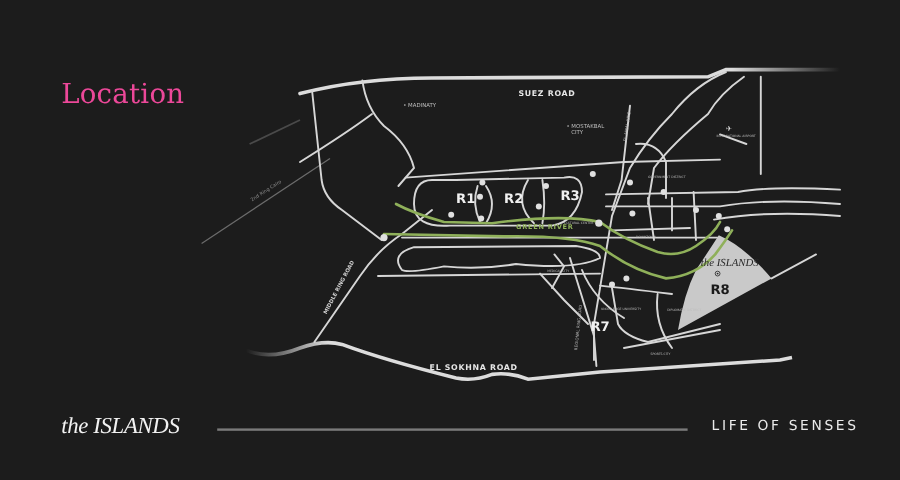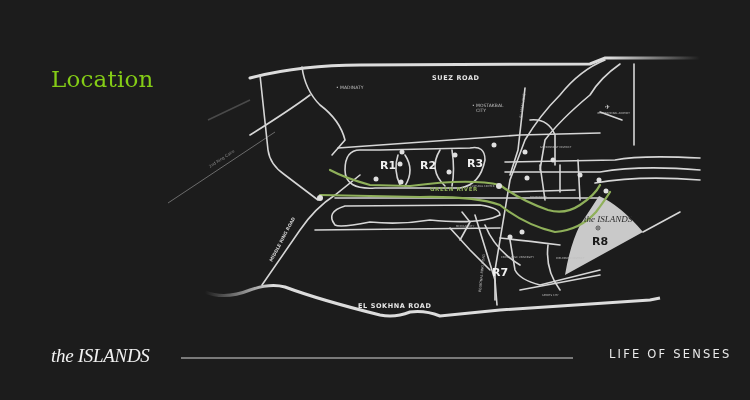--- a/index.html
+++ b/index.html
@@ -1,36 +1,36 @@
 <!DOCTYPE html>
 <html><head>
   <meta charset="utf-8">
   <style>
     * { margin: 0; padding: 0; box-sizing: border-box; }
     html, body { width: 750px; height: 400px; overflow: hidden; background: #1c1c1c; }
     body { position: relative; font-family: "Liberation Sans", sans-serif; color: #f2f2f2; }
     .page-title {
       position: absolute; left: 51px; top: 66px;
       font-family: "DejaVu Serif", serif; font-size: 23px; font-weight: normal;
-      color: #84cc16; letter-spacing: 0.2px;
+      color: #ec4899; letter-spacing: 0.2px;
     }
     .map-svg { position: absolute; left: 0; top: 0; width: 750px; height: 400px; }
     .footer-brand {
       position: absolute; left: 51px; top: 345px;
       font-family: "Liberation Serif", serif; font-style: italic; font-size: 19px;
       color: #f2f2f2; letter-spacing: -0.3px;
     }
     .footer-line {
       position: absolute; left: 181px; top: 357px; width: 392px; height: 2px;
       background: #7a7a7a;
     }
     .footer-tagline {
       position: absolute; left: 593px; top: 347px;
       font-family: "DejaVu Sans", sans-serif; font-size: 11.5px;
-      letter-spacing: 2.2px; color: #eaeaea; margin-left: 16px;
+      letter-spacing: 2.2px; color: #eaeaea;
     }
     .lbl { font-family: "DejaVu Sans", sans-serif; fill: #e6e6e6; }
     .road-lbl { font-size: 6.5px; font-weight: bold; letter-spacing: 0.6px; }
     .tiny-lbl { font-size: 3.6px; fill: #bdbdbd; }
     .zone-lbl { font-size: 11px; font-weight: bold; fill: #f0f0f0; }
     .r8-lbl { font-size: 11px; font-weight: bold; fill: #1a1a1a; }
     .green-lbl { font-size: 5.5px; font-weight: bold; fill: #8fb05a; letter-spacing: 0.6px; }
     .islands-on-map { font-family: "Liberation Serif", serif; font-style: italic; font-size: 9px; fill: #2a2a2a; }
   </style>
 </head>

